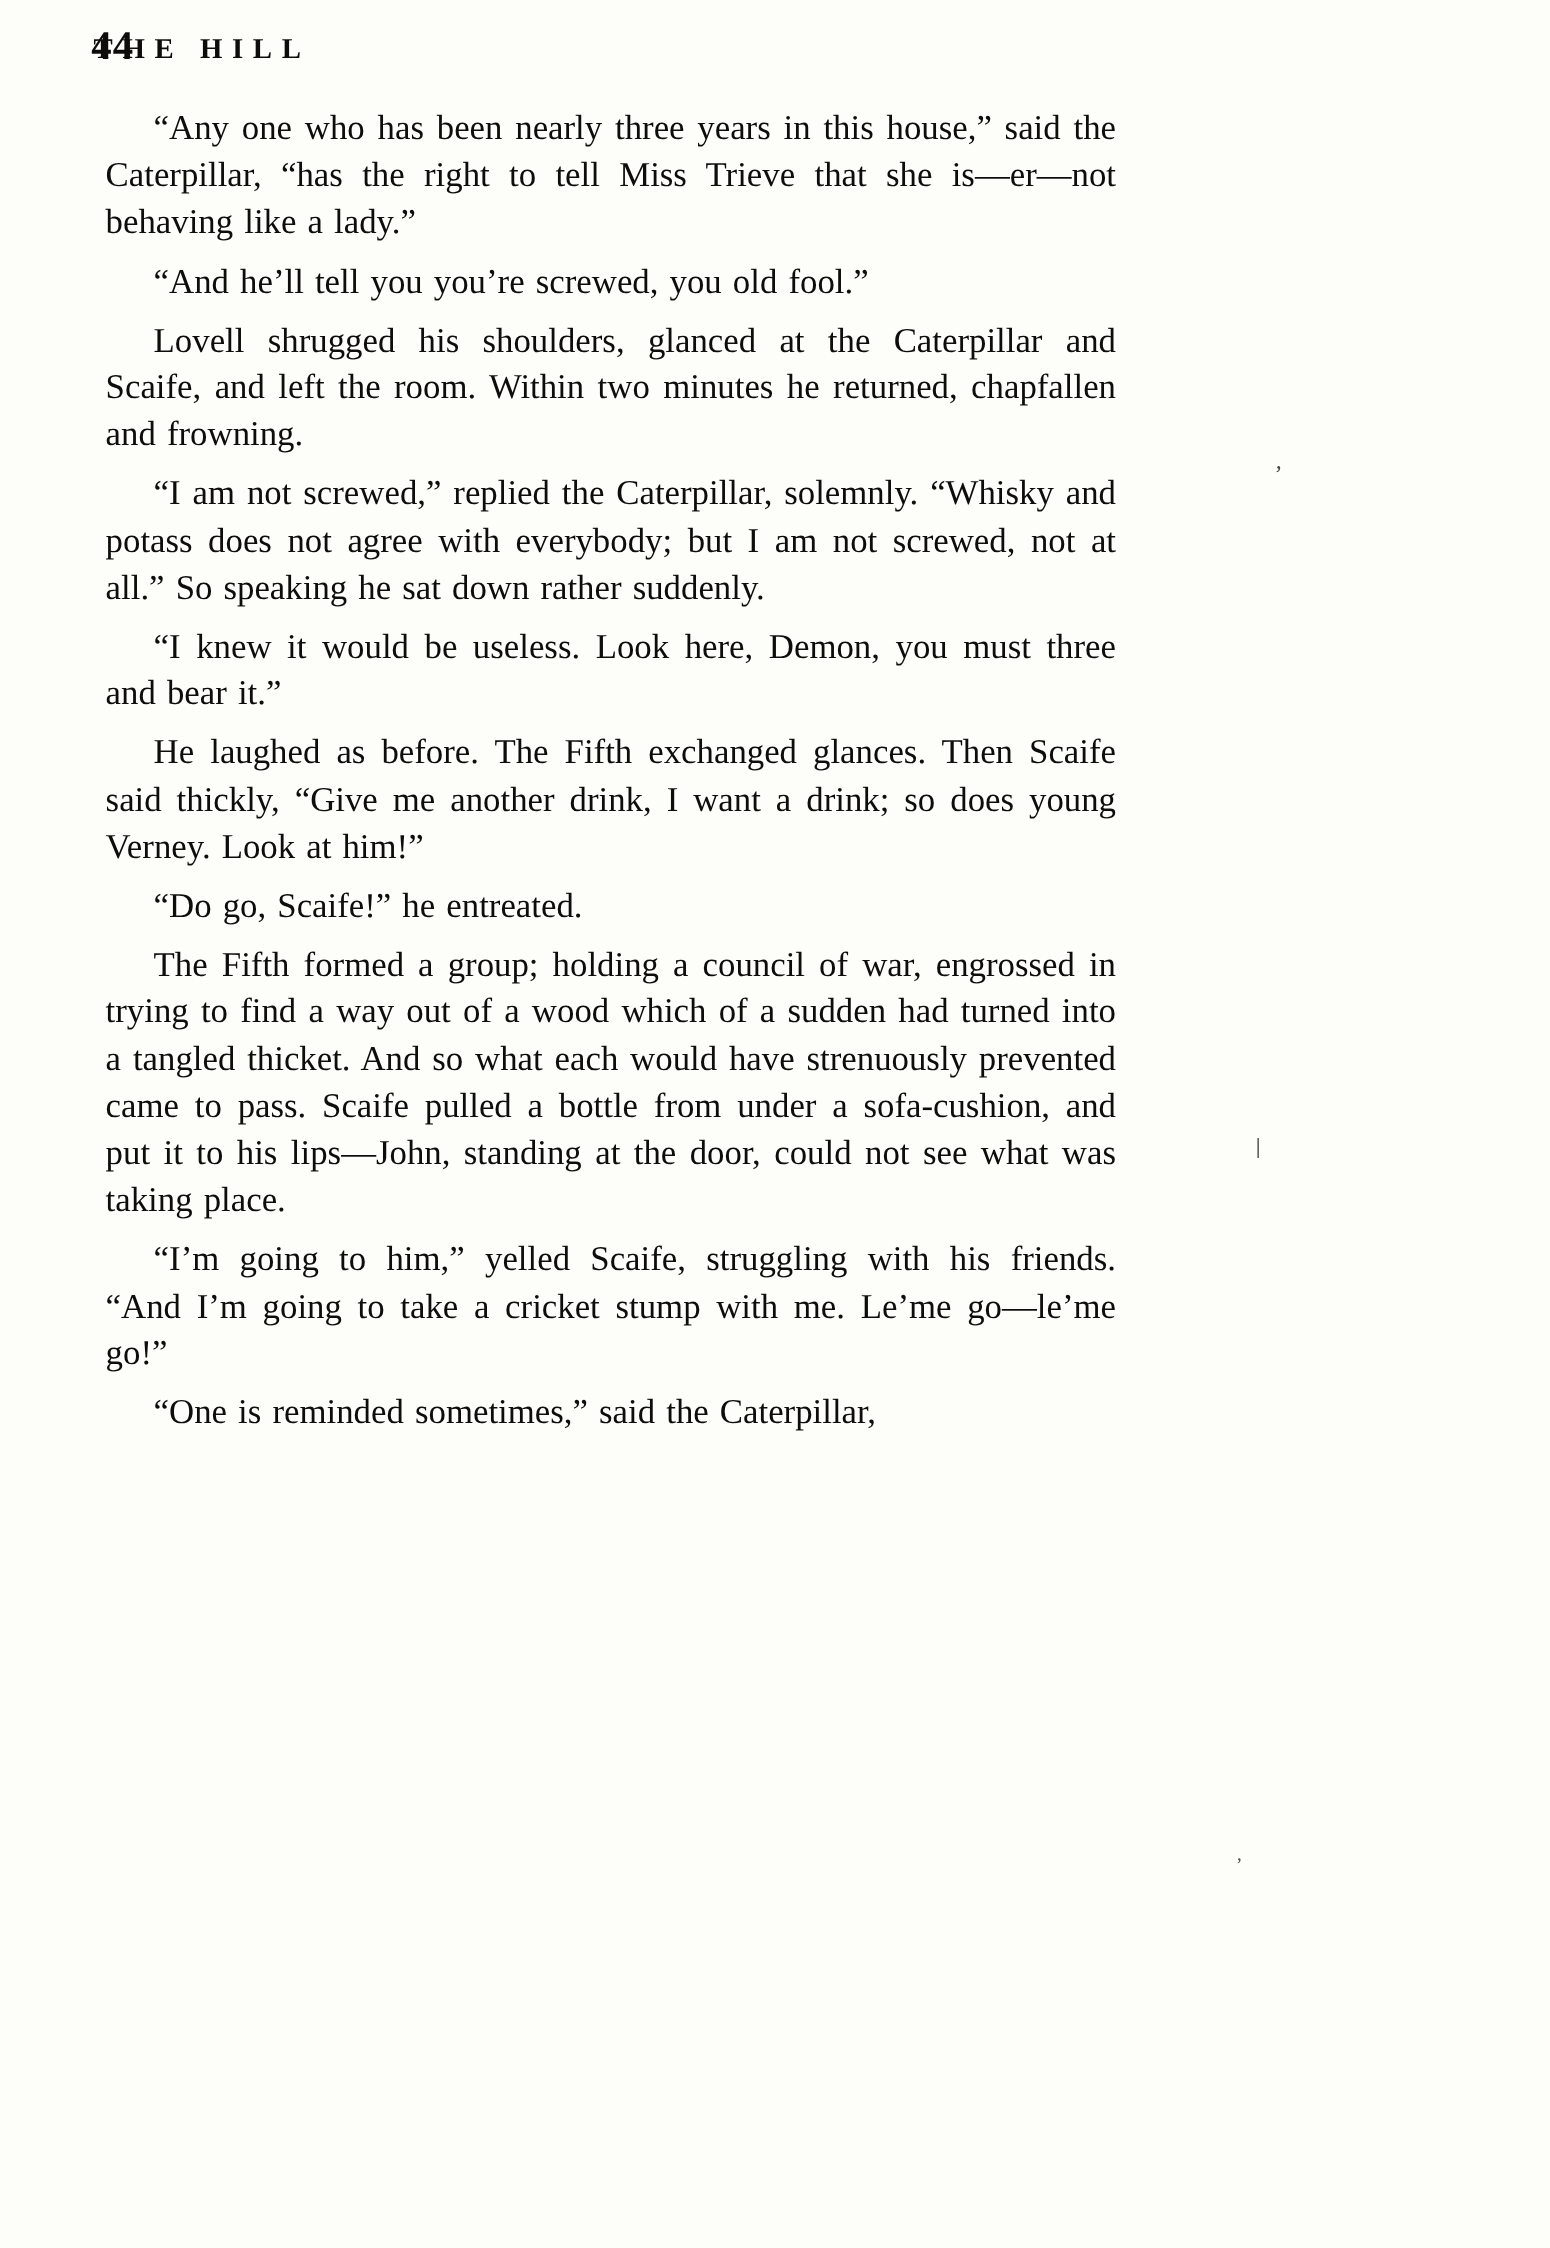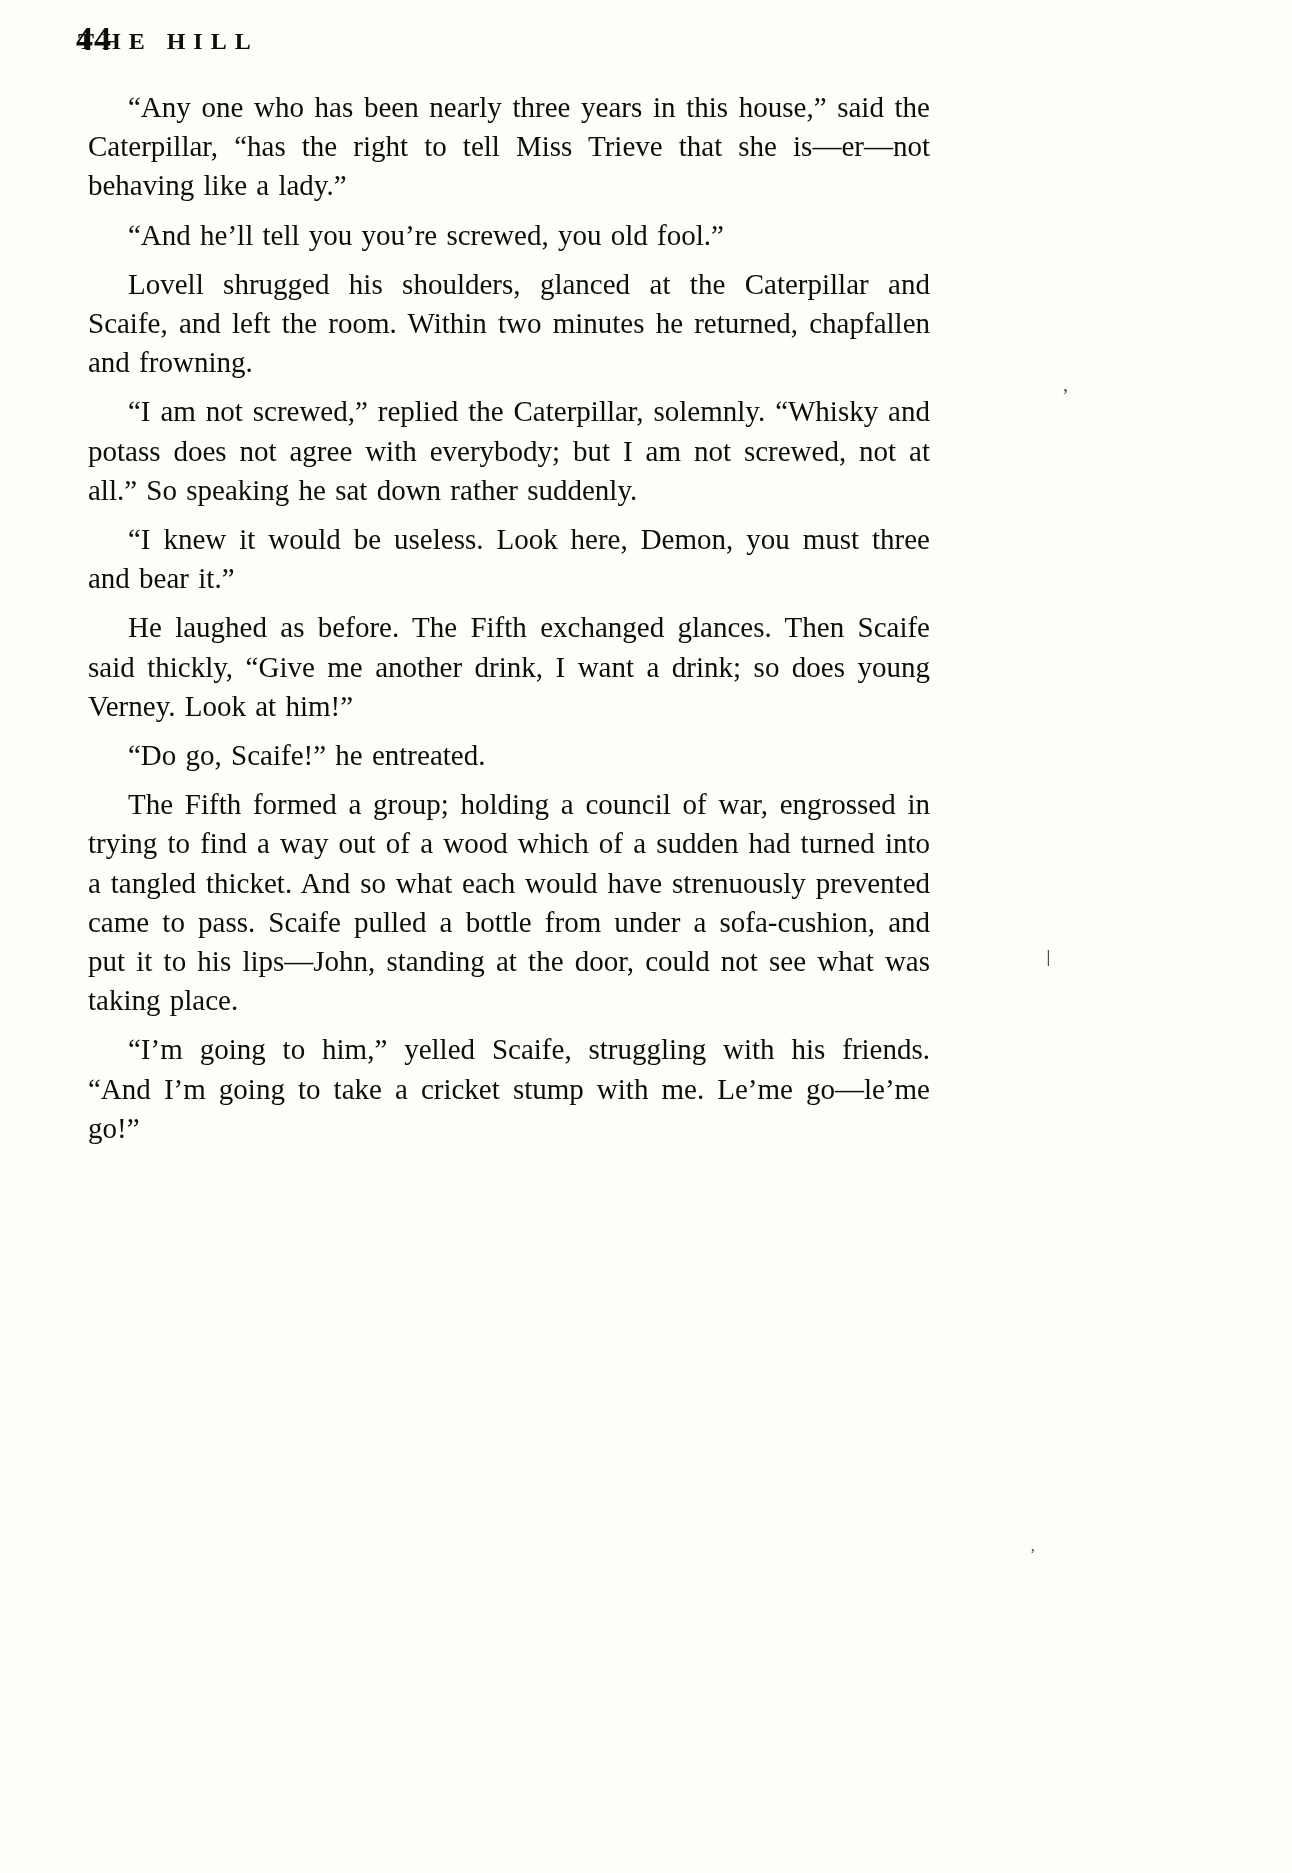--- a/index.html
+++ b/index.html
@@ -74,19 +74,20 @@
 
   <p>“Any one who has been nearly three years in this house,” said the Caterpillar, “has the right to tell Miss Trieve that she is—er—not behaving like a lady.”</p>
       <p>“And he’ll tell you you’re screwed, you old fool.”</p>
       <p>Lovell shrugged his shoulders, glanced at the Caterpillar and Scaife, and left the room.  Within two minutes he returned, chapfallen and frowning.</p>
       <p>“I am not screwed,” replied the Caterpillar, solemnly. “Whisky and potass does not agree with everybody; but I am not screwed, not at all.”  So speaking he sat down rather suddenly.</p>
       <p>“I knew it would be useless.  Look here, Demon, you must three and bear it.”</p>
       <p>He laughed as before.  The Fifth exchanged glances. Then Scaife said thickly, “Give me another drink, I want a drink; so does young Verney.  Look at him!”</p>
       <p>“Do go, Scaife!” he entreated.</p>
       <p>The Fifth formed a group; holding a council of war, engrossed in trying to find a way out of a wood which of a sudden had turned into a tangled thicket.  And so what each would have strenuously prevented came to pass. Scaife pulled a bottle from under a sofa-cushion, and put it to his lips—John, standing at the door, could not see what was taking place.</p>
       <p>“I’m going to him,” yelled Scaife, struggling with his friends.  “And I’m going to take a cricket stump with me. Le’me go—le’me go!”</p>
+      <p>“One is reminded sometimes,” said the Caterpillar,</p>
     </div>
 
 </div>
 
 <span class="artifact art1">’</span>
 <span class="artifact art2">ǀ</span>
 <span class="artifact art3">’</span>
 
 </body></html>

